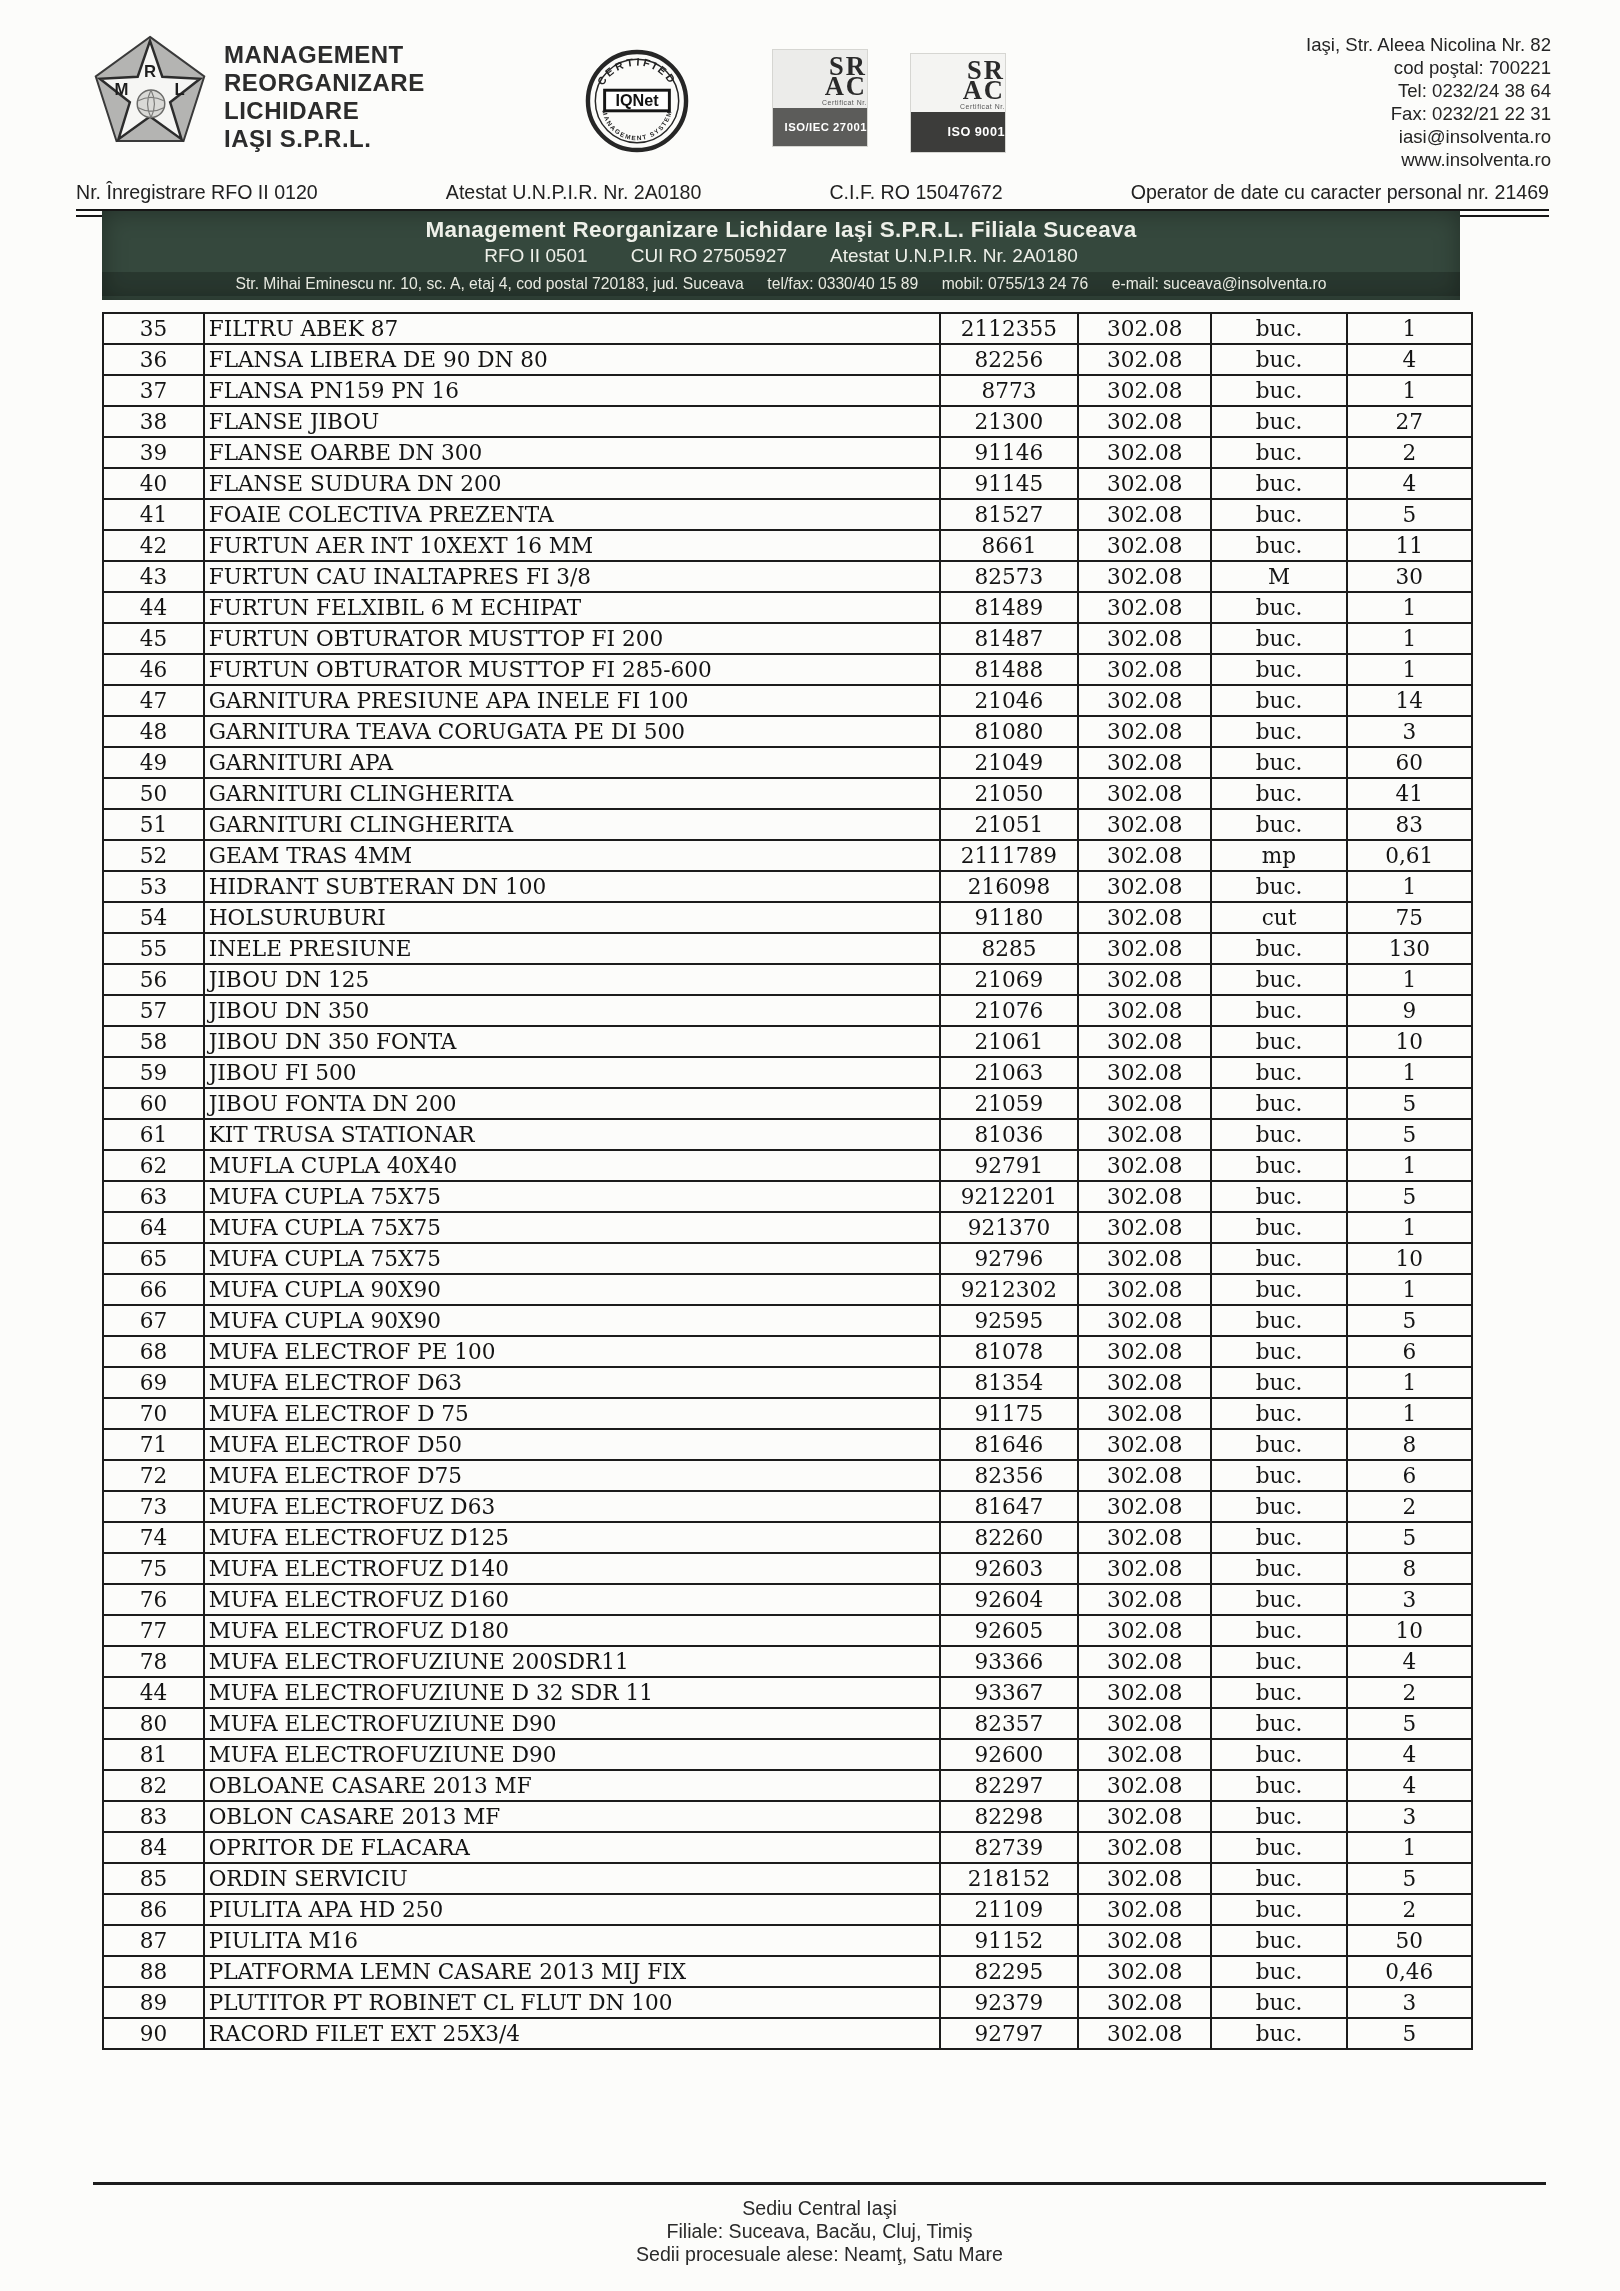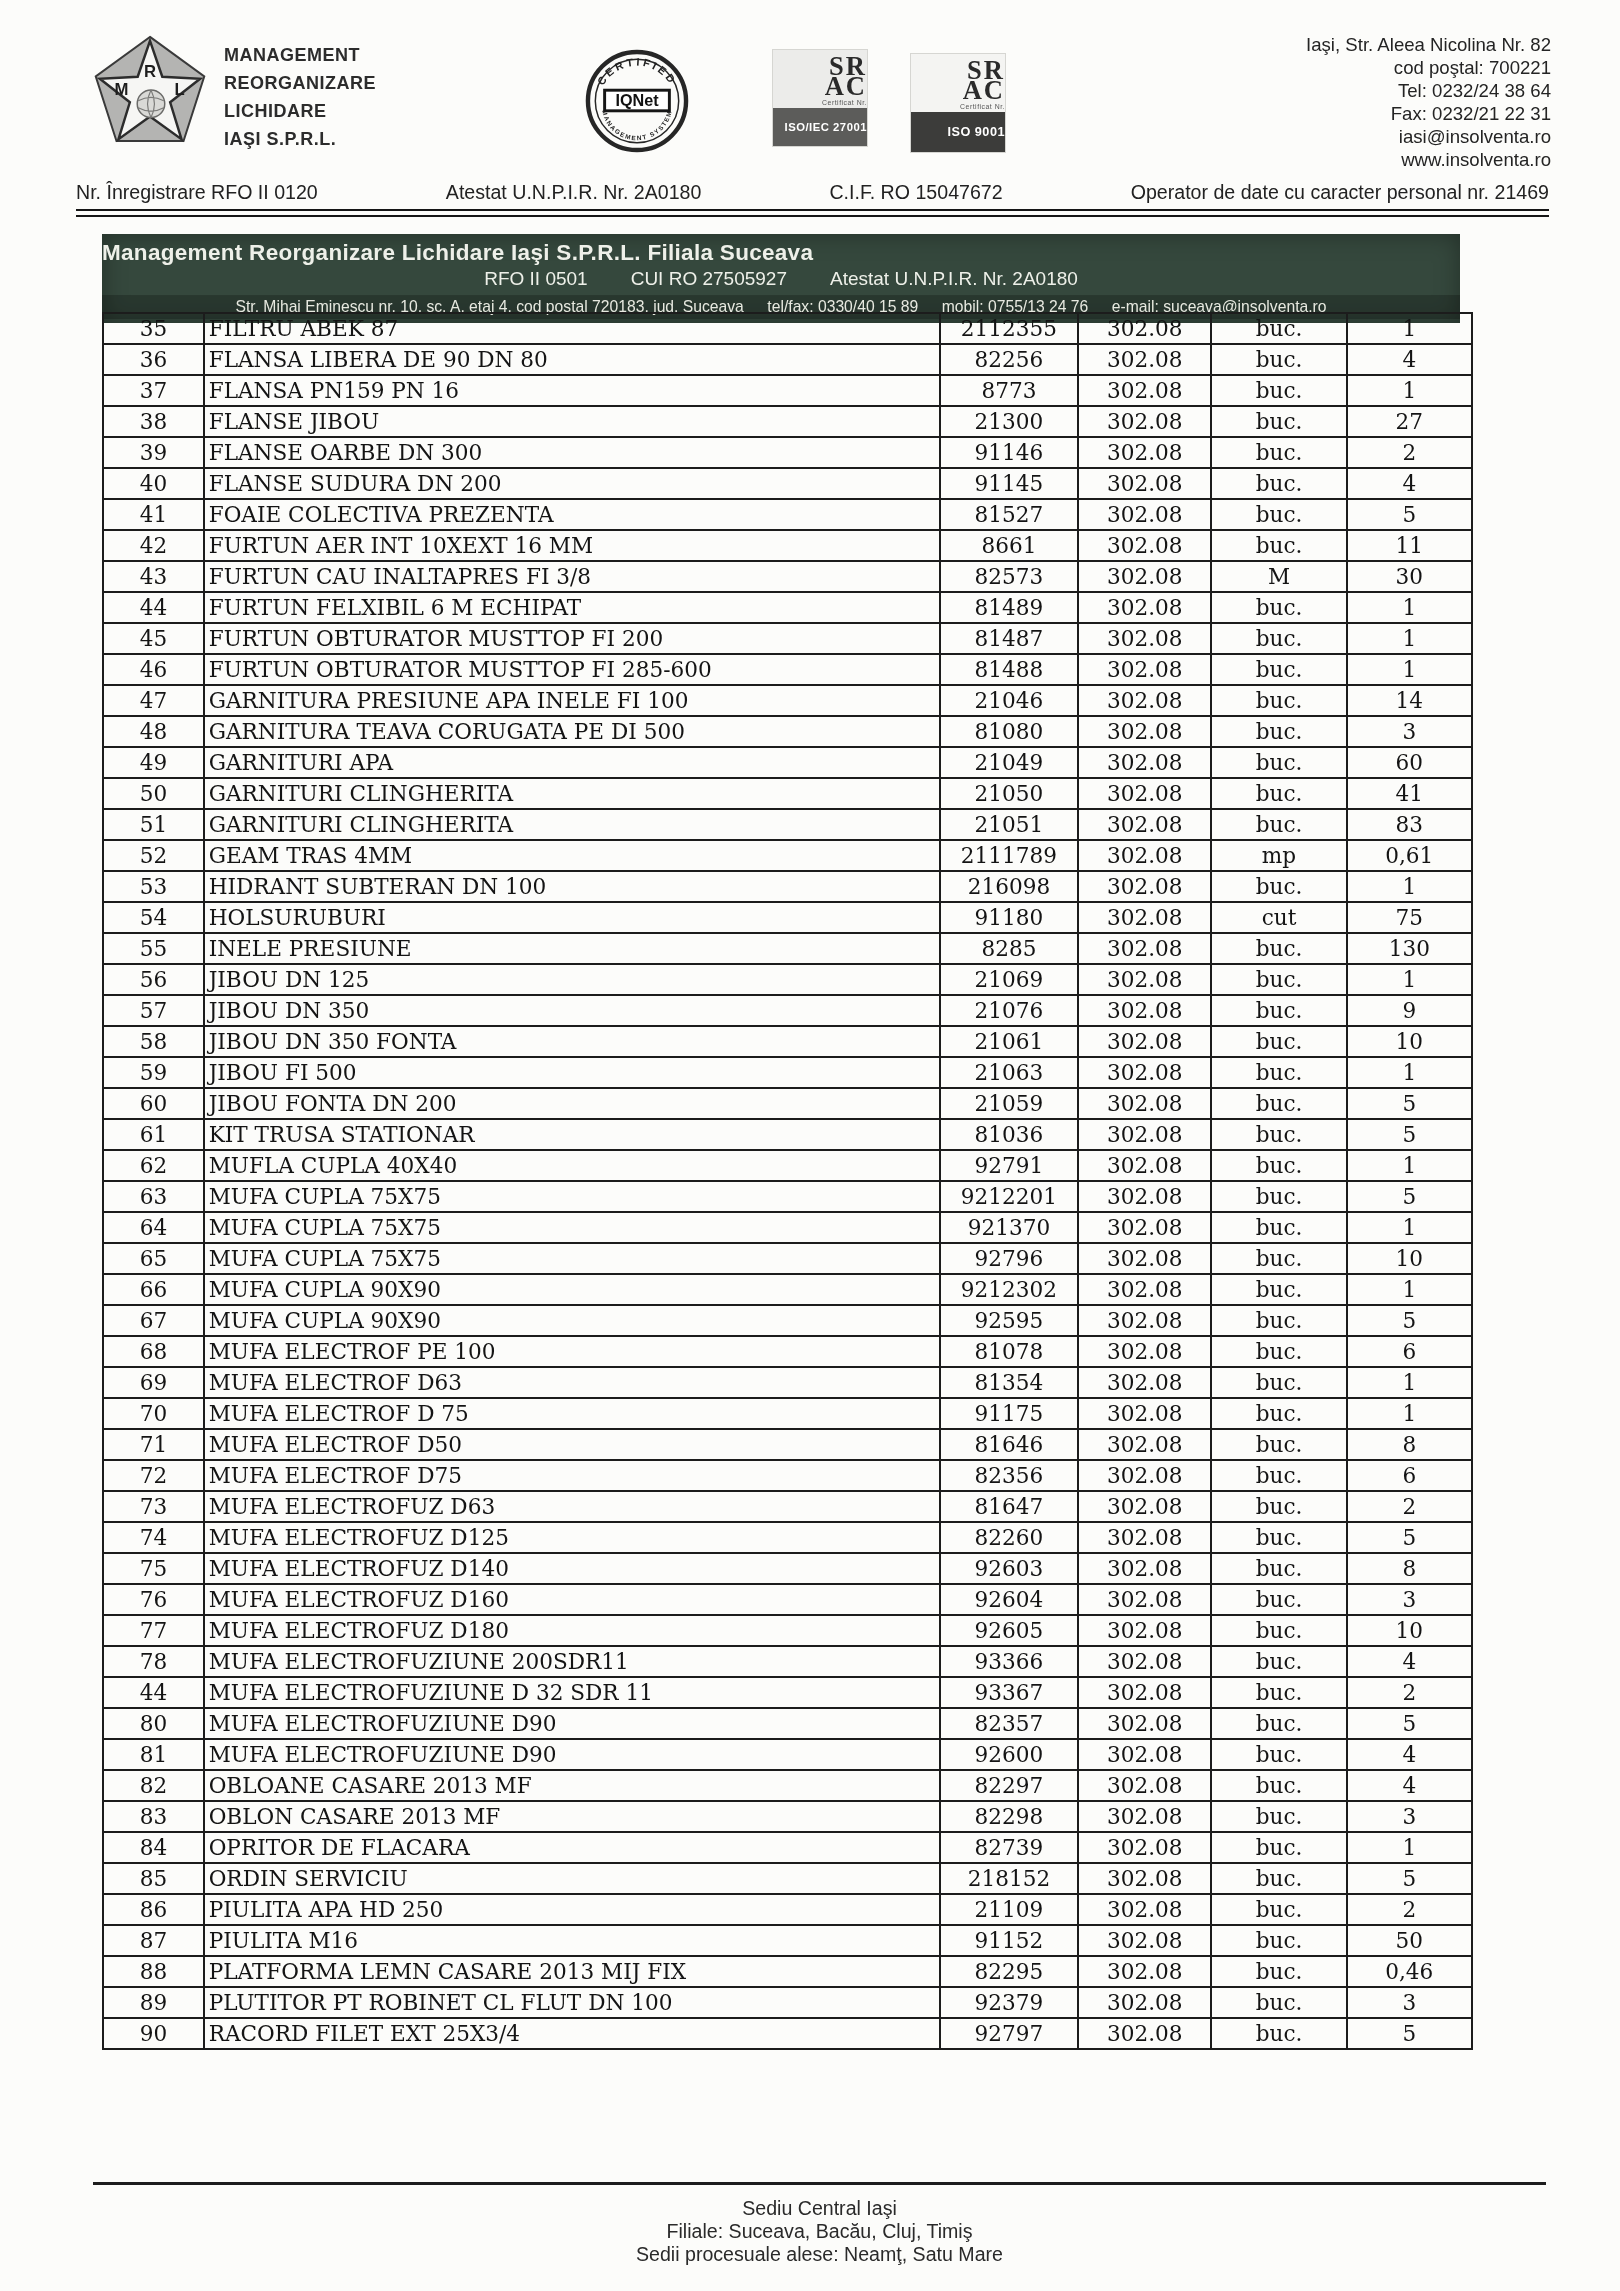--- a/index.html
+++ b/index.html
@@ -3,43 +3,43 @@
 <meta charset="utf-8">
 <style>
   html,body{margin:0;padding:0;background:#888;}
   .page{
     position:relative; width:1620px; height:2292px; margin:0 auto;
     background:#fcfcfa; overflow:hidden; color:#1b1b1b;
     font-family:"Liberation Sans", sans-serif;
   }
   
   .logo{position:absolute; left:91px; top:33px; width:118px; height:116px;}
-  .company{position:absolute; left:224px; top:41px; font-size:18px; font-weight:bold;
+  .company{position:absolute; left:224px; top:41px; font-size:24px; font-weight:bold;
            line-height:28px; color:#2c2c2c; letter-spacing:0.5px;}
   .badge-iqnet{position:absolute; left:585px; top:49px; width:104px; height:104px;}
   .badge-srac{position:absolute; width:94px; text-align:right; background:#ececea;
               border:1px solid #d6d6d2; padding-top:5.9px;}
   .badge-srac.b1{left:772px; top:49px;}
   .badge-srac.b2{left:910px; top:53px; background:#f4f4f2;}
   .srac-letters{font-weight:bold; font-size:26.5px; line-height:20.6px; color:#2a2a2a;
                 font-family:"Liberation Serif", serif; letter-spacing:2px;}
   .srac-letters .l2{margin-left:-7.8px;}
   .srac-small{font-size:6.9px; color:#555; margin-top:2px; letter-spacing:0.5px;}
   .srac-band{margin-top:2px; background:#5c5c5a; color:#fff; font-weight:bold;
              font-size:11.3px; padding:13px 0; letter-spacing:0.5px;}
   .badge-srac.b2 .srac-band{background:#3c3c3a; font-size:12.7px;}
   .contact{position:absolute; right:69px; top:33px; text-align:right; font-size:18.6px;
            line-height:23px; color:#242424;}
   .regline{position:absolute; left:76px; right:71px; top:181px; display:flex;
            justify-content:space-between; font-size:19.6px; color:#222;}
   .rule-double{position:absolute; left:76px; right:71px; top:209px; height:3.9px;
                border-top:2.9px solid #161616; border-bottom:2px solid #161616;}
   
-  .banner{position:absolute; left:102px; top:234px; width:1358px; height:89px;
-          background:#35483d; color:#eef0e9; text-align:left; box-sizing:border-box;
+  .banner{position:absolute; left:102px; top:211px; width:1358px; height:89px;
+          background:#35483d; color:#eef0e9; text-align:center; box-sizing:border-box;
           box-shadow:inset 0 0 24.5px rgba(0,0,0,.35);}
   .banner .t1{font-size:22.5px; font-weight:bold; padding-top:5.9px; letter-spacing:0.3px;}
   .banner .t2{font-size:19px; margin-top:2px; display:flex; justify-content:center; gap:43px;}
   .banner .t3{margin-top:4.9px; font-size:15.7px; background:rgba(0,0,0,.22); color:#e7e9e0;
               display:flex; justify-content:center; gap:23.5px; padding:2.9px 3.9px; white-space:nowrap;}
   
   .inv-wrap{position:absolute; left:102px; top:312px;}
   table.inv{border-collapse:collapse; table-layout:fixed; width:1360px;
             font-family:"DejaVu Serif", serif; font-size:21.6px; color:#141414;}
   table.inv td{border:2px solid #1c1c1c; height:29px; padding:0 3.9px; overflow:hidden;

